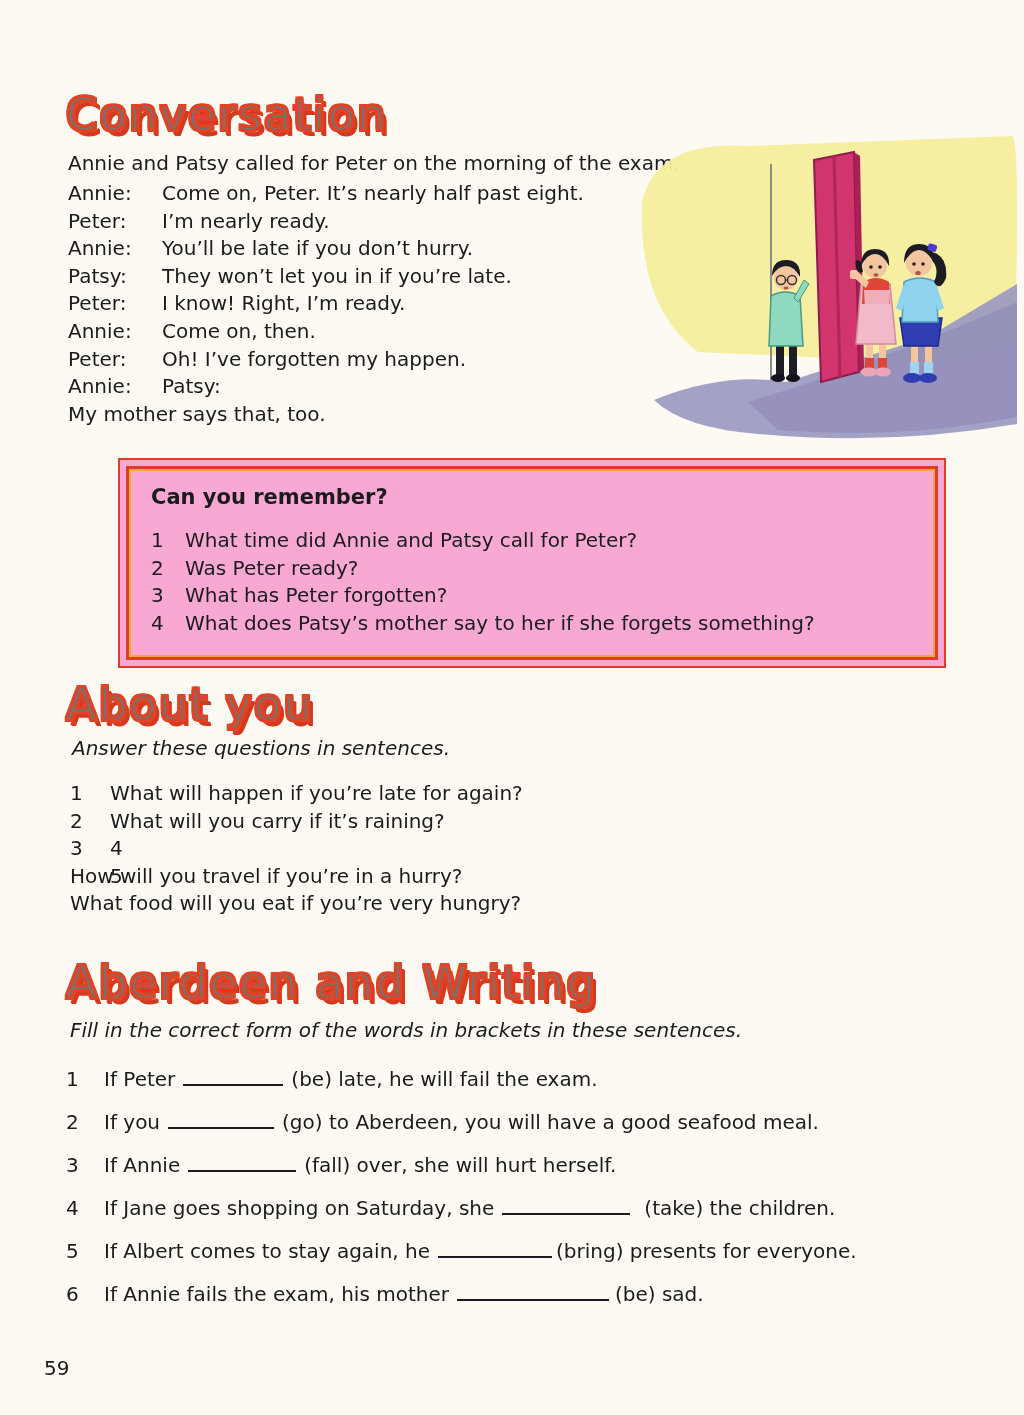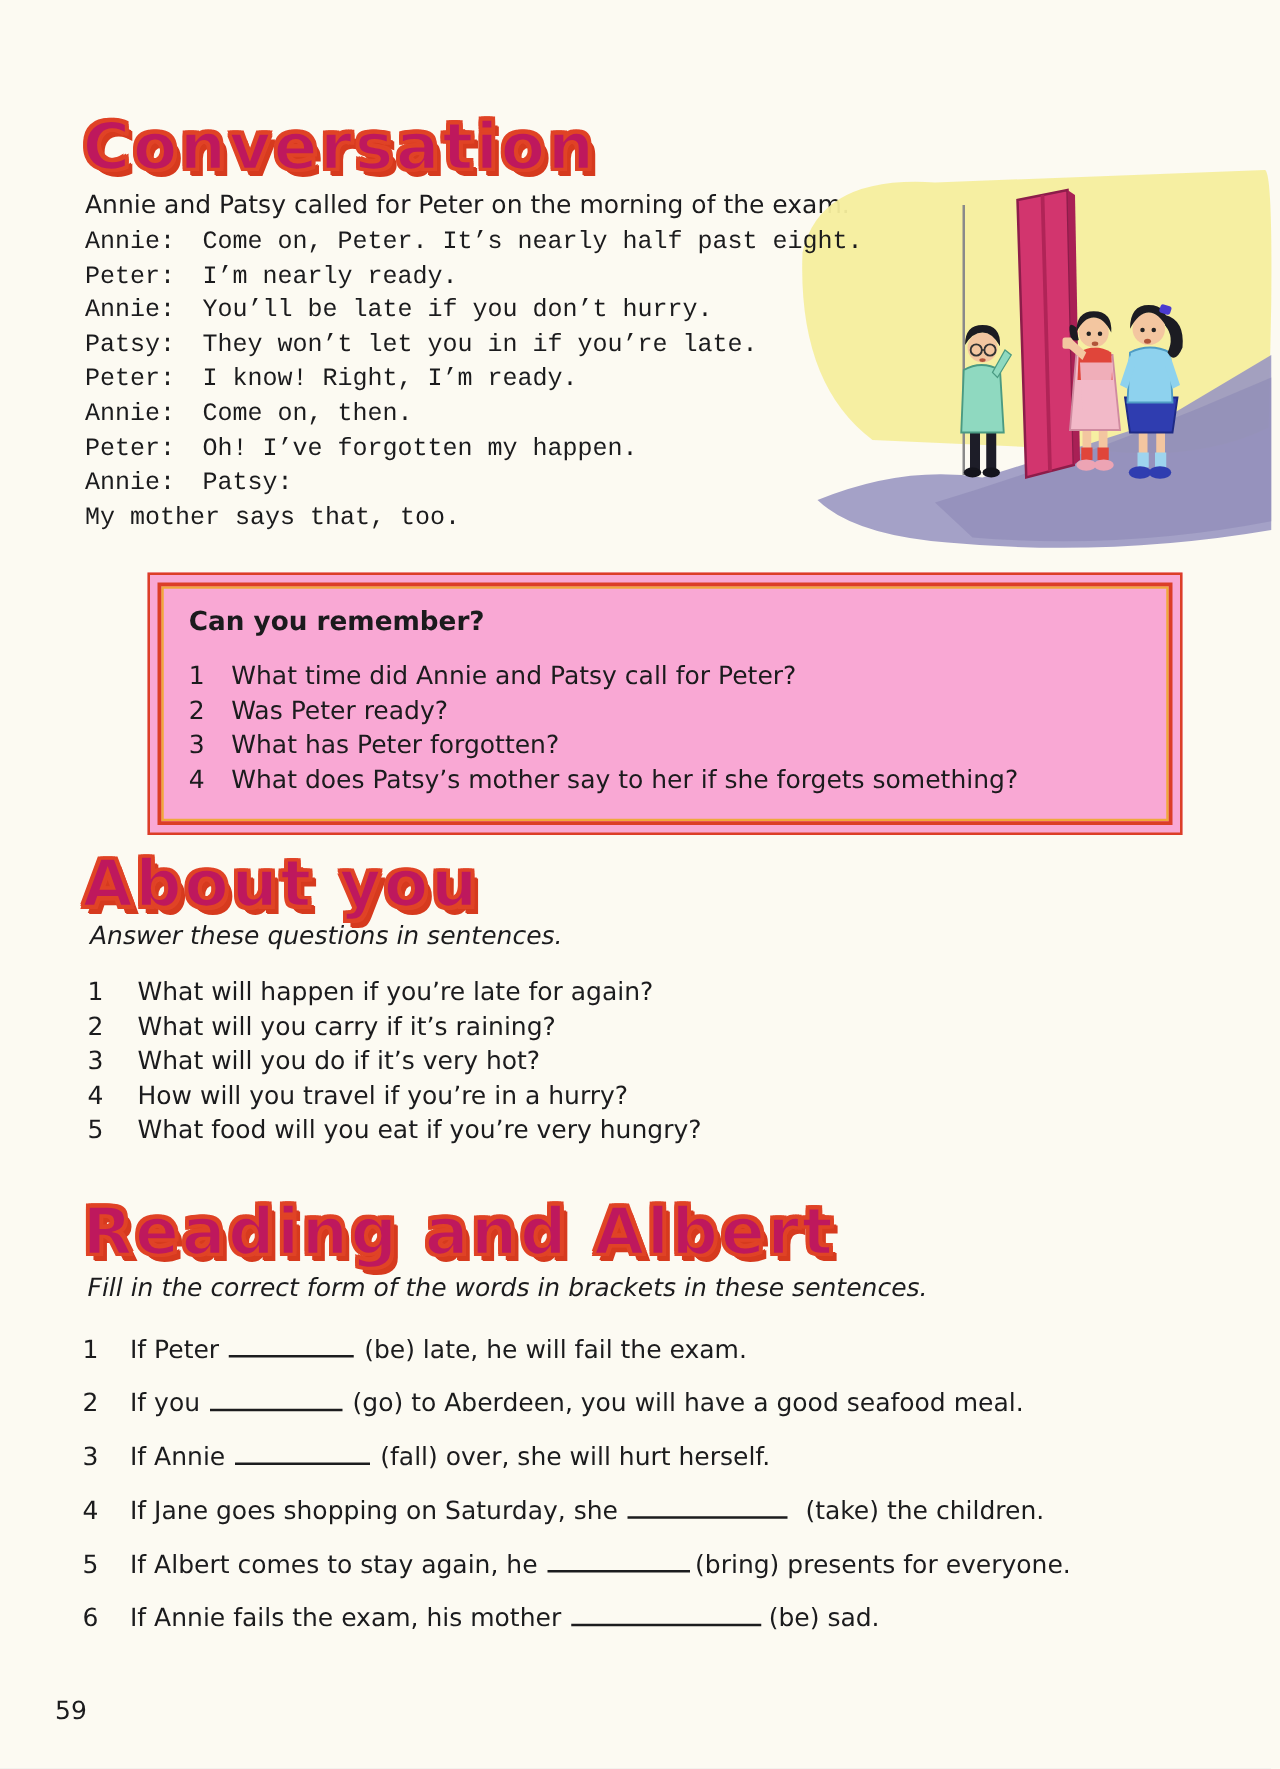--- a/index.html
+++ b/index.html
@@ -5,43 +5,42 @@
   html,body{margin:0;padding:0;background:#e8e8e8;}
   .page{
     position:relative;width:1024px;height:1415px;margin:0 auto;
     background:#fcfaf2;overflow:hidden;
     font-family:"DejaVu Sans","Liberation Sans",sans-serif;
     color:#1b1b1d;
   }
   
   .bubble{
     position:absolute;
-    font-size:52px;font-weight:700;letter-spacing:2px;
-    color:#be185d;
+    font-size:45px;font-weight:400;letter-spacing:2px;
+    color:#737373;
     -webkit-text-stroke:2px #e04326;
     text-shadow:
       -2px -2px 0 #e04326, 2px -2px 0 #e04326,
       -2px  2px 0 #e04326, 2px  2px 0 #e04326,
       -2px  0   0 #e04326, 2px  0   0 #e04326,
        0   -2px 0 #e04326, 0    2px 0 #e04326,
        4px  5px 0 #d63a1e, 5px 6px 0 #d63a1e;
     white-space:nowrap;
   }
   .h-conversation{left:66px;top:88px;}
   .h-about{left:66px;top:678px;}
   .h-reading{left:66px;top:956px;}
 
   .intro{position:absolute;left:68px;top:150px;font-size:20px;line-height:27px;white-space:nowrap;}
 
   .dialogue{
     position:absolute;left:68px;top:180px;
     display:grid;grid-template-columns:94px auto;
     font-size:20px;line-height:27.6px;
     z-index:2;
-    font-family:Liberation Mono, monospace;
   }
   .dialogue .speaker{white-space:nowrap;}
   .dialogue .line{white-space:nowrap;}
 
   .illustration{position:absolute;left:628px;top:132px;width:392px;height:314px;z-index:1;}
 
   .remember-box{
     position:absolute;left:118px;top:458px;width:828px;
     border:2px solid #dc3e27;background:#f9a8d4;padding:6px;box-sizing:border-box;
   }
@@ -190,28 +189,27 @@
 
   <div class="bubble h-about">About you</div>
   <div class="instruction instr-about">Answer these questions in sentences.</div>
 
   <div class="about-list">
     <div>1</div>
     <div class="qtext">What will happen if you’re late for again?</div>
     <div>2</div>
     <div class="qtext">What will you carry if it’s raining?</div>
     <div>3</div>
-    <div class="qtext">What will you do if it’s very hot?</div>
     <div>4</div>
     <div class="qtext">How will you travel if you’re in a hurry?</div>
     <div>5</div>
     <div class="qtext">What food will you eat if you’re very hungry?</div>
   </div>
 
-  <div class="bubble h-reading">Reading and Albert</div>
+  <div class="bubble h-reading">Aberdeen and Writing</div>
   <div class="instruction instr-reading">Fill in the correct form of the words in brackets in these sentences.</div>
 
   <div class="reading-list">
     <div class="reading-row">
       <span class="num">1</span>
       <span>If Peter</span>
       <span class="blank b1"></span>
       <span>(be) late, he will fail the exam.</span>
     </div>
     <div class="reading-row">

